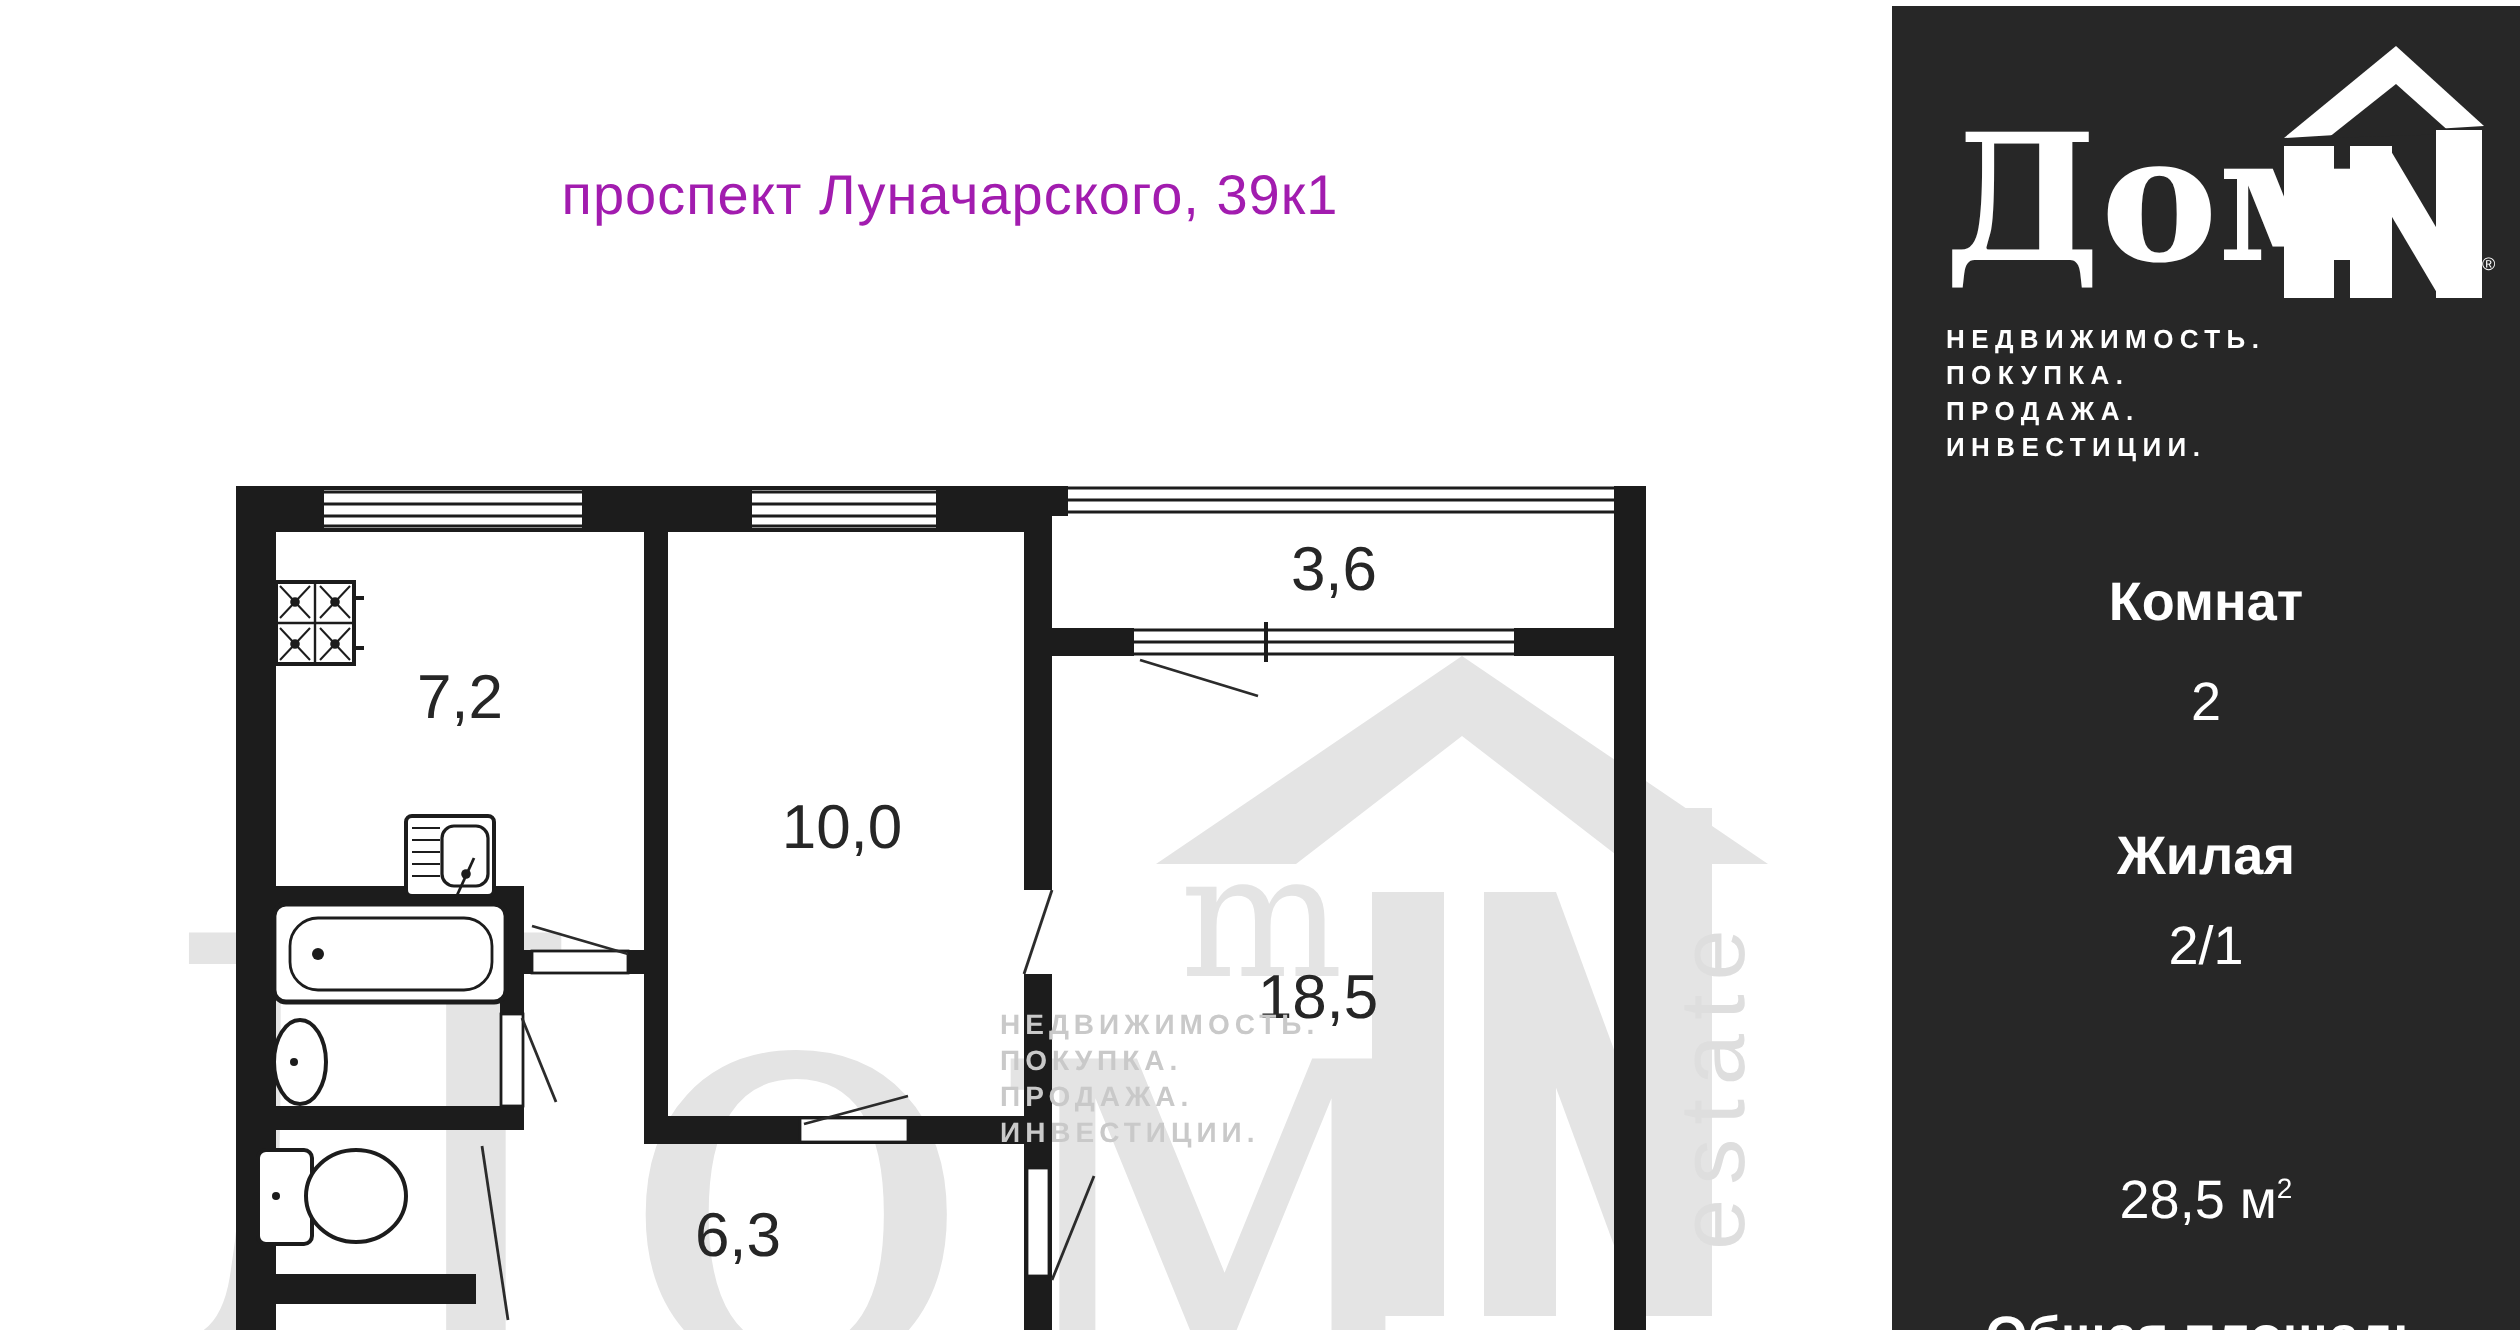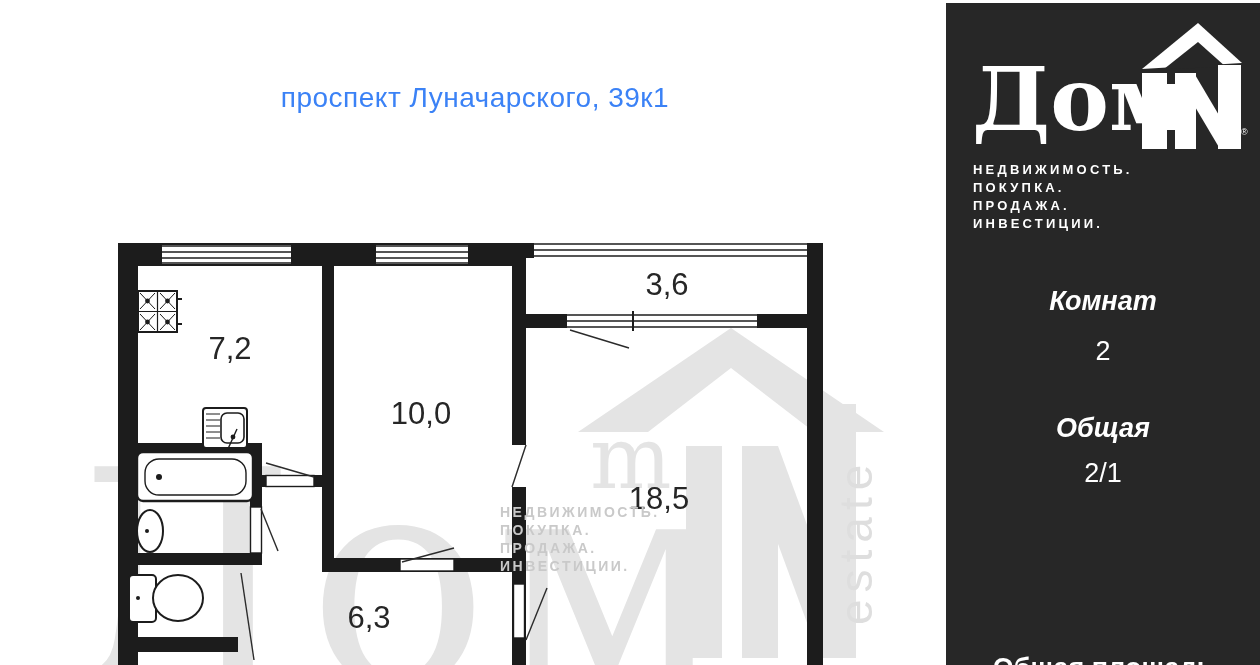--- a/index.html
+++ b/index.html
@@ -1,36 +1,36 @@
 <!DOCTYPE html>
 <html><head>
 <meta charset="utf-8">
 <style>
   html,body{margin:0;padding:0;}
   body{width:1260px;height:665px;position:relative;background:#fff;overflow:hidden;
        font-family:"Liberation Sans",sans-serif;}
   .plan-title{position:absolute;left:0;top:82px;width:950px;text-align:center;
-      font-size:28px;color:#3b82f6;letter-spacing:.5px;}
+      font-size:28px;color:#a21caf;letter-spacing:.5px;}
   svg text{font-family:"Liberation Sans",sans-serif;}
   .serif{font-family:"DejaVu Serif","Liberation Serif",serif;}
   .room-label{font-size:31px;fill:#262626;}
   .wm-big{fill:#e4e4e4;}
   .wm-tag{font-size:14px;font-weight:bold;letter-spacing:2.5px;fill:#c9c9c9;}
   
   .sidebar{position:absolute;left:946px;top:3px;width:314px;height:662px;background:#272727;color:#fff;}
   .logo-dom{position:absolute;left:26px;top:52px;font-family:"DejaVu Serif","Liberation Serif",serif;
       font-size:88px;font-weight:600;line-height:1;color:#fff;}
   .logo-house{position:absolute;left:196px;top:14px;}
   .logo-estate{position:absolute;left:282px;top:70px;height:74px;writing-mode:vertical-rl;
       transform:rotate(180deg);font-size:13px;letter-spacing:2px;font-weight:bold;color:#fff;}
   .logo-reg{position:absolute;left:295px;top:124px;font-size:9px;color:#fff;}
   .tagline{position:absolute;left:27px;top:158px;font-size:13px;font-weight:bold;
       letter-spacing:3.2px;line-height:18px;color:#fff;}
   .stat{position:absolute;left:0;width:100%;text-align:center;color:#fff;}
-  .stat-label{font-size:27px;font-weight:bold;line-height:30px;font-style:italic;}
+  .stat-label{font-size:27px;font-weight:bold;line-height:30px;}
   .stat-value{font-size:27px;font-weight:400;line-height:30px;}
   .stat-value sup{font-size:14px;}
   .s0l{top:283px}.s0v{top:333px}.s1l{top:410px}.s1v{top:455px}
   .s2l{top:530px}.s2v{top:576px}
   .cutoff{top:650px;font-size:27px;font-weight:bold;}
 </style>
 </head>
 <body>
 
 <div class="plan-title">проспект Луначарского, 39к1</div>
@@ -213,18 +213,19 @@
   <div class="tagline">
     <div>НЕДВИЖИМОСТЬ.</div>
     <div>ПОКУПКА.</div>
     <div>ПРОДАЖА.</div>
     <div>ИНВЕСТИЦИИ.</div>
   </div>
 
   <div class="stat stat-label s0l">Комнат</div>
   <div class="stat stat-value s0v">2</div>
 
-  <div class="stat stat-label s1l">Общая</div>
+  <div class="stat stat-label s1l">Жилая</div>
   <div class="stat stat-value s1v">2/1</div>
 
+  <div class="stat stat-value s2v"><span>28,5 м</span><sup>2</sup></div>
 
   <div class="stat cutoff">Общая площадь</div>
 </div>
 
 </body></html>

